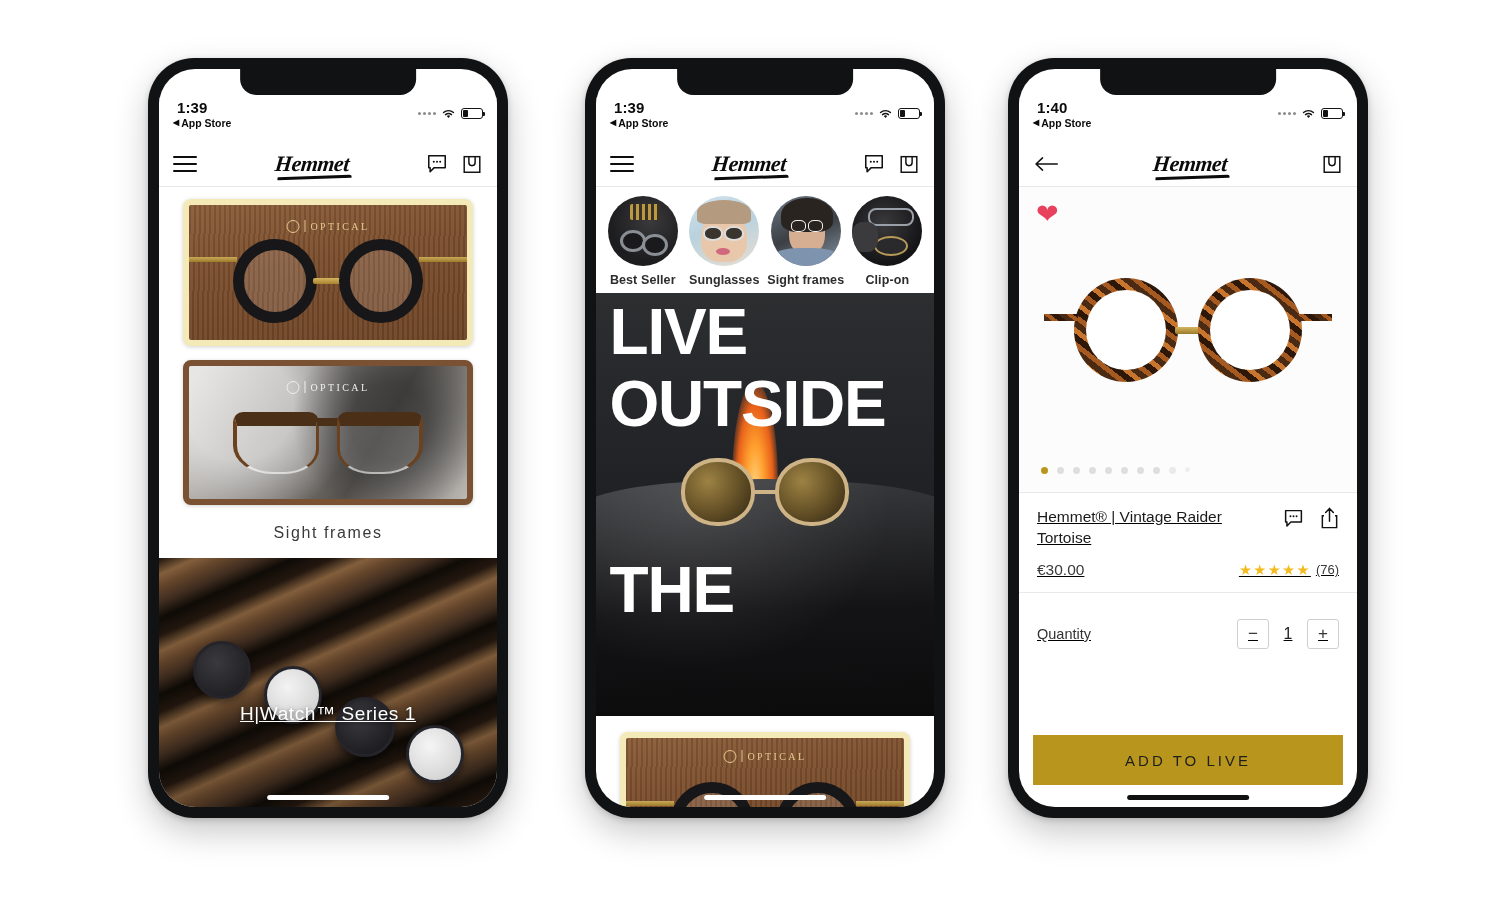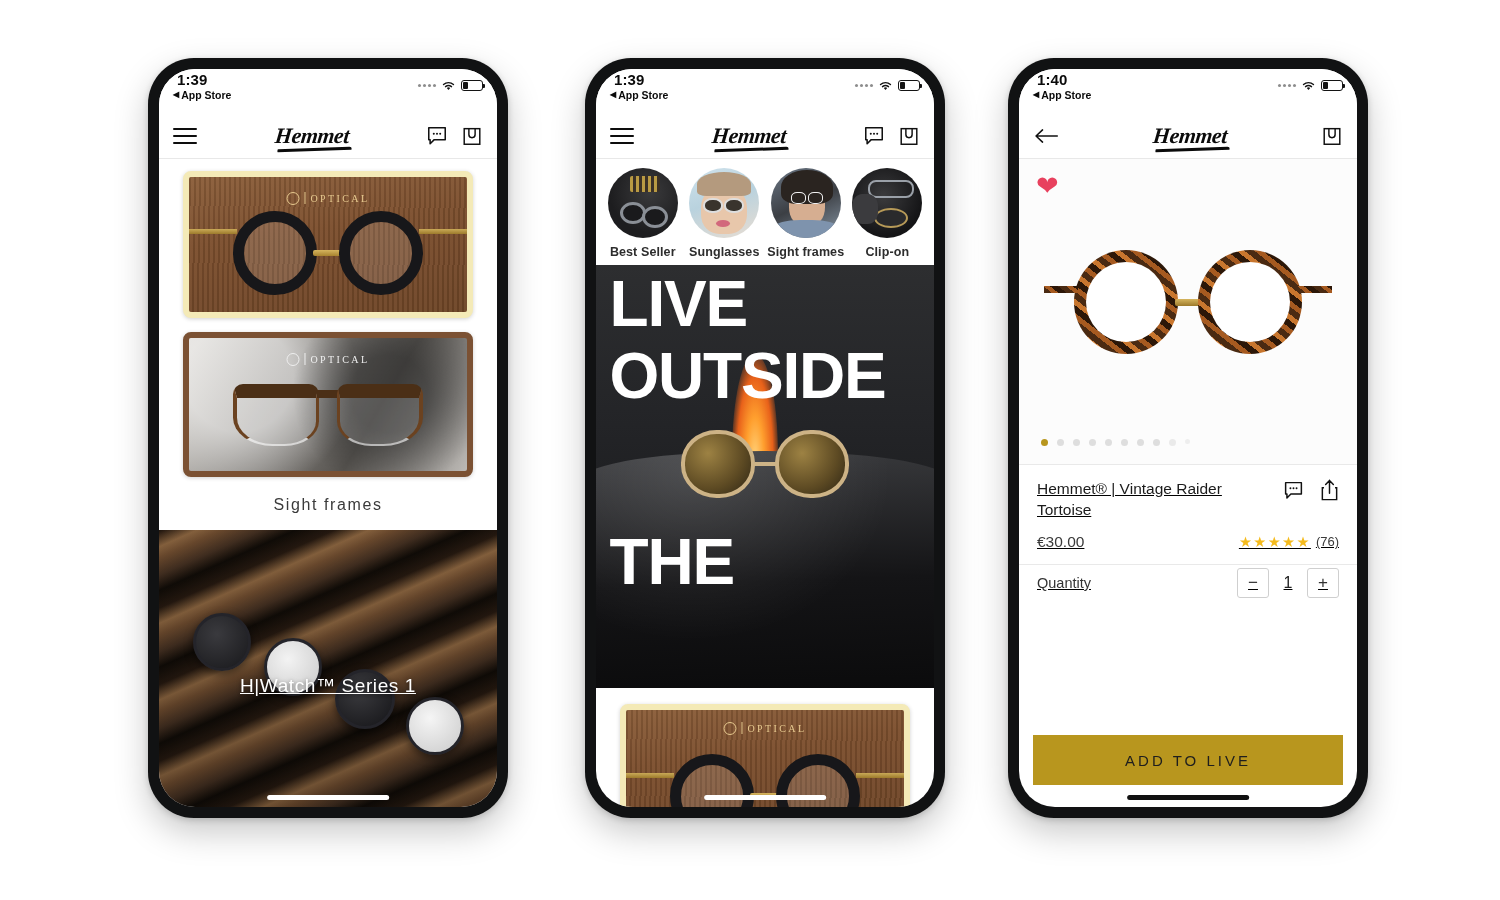--- a/index.html
+++ b/index.html
@@ -38,20 +38,21 @@
   }
 
   
   .statusbar {
     position: relative; z-index: 45;
     height: 44px;
     display: flex; align-items: flex-start;
     justify-content: space-between;
     padding: 3px 14px 0 14px;
     background: #fff;
+    margin-top: 28px;
   }
   .sb-left { display: flex; flex-direction: column; line-height: 1; }
   .sb-time { font-size: 15px; font-weight: 700; color: #0a0a0a; letter-spacing: .1px; padding-left:4px;}
   .sb-back { font-size: 10.5px; font-weight: 700; color: #0a0a0a; margin-top: 3px; display:flex; align-items:center; gap:2px;}
   .sb-tri { font-size: 8px; line-height: 1; }
   .sb-right { display: flex; align-items: center; gap: 5px; margin-top: 7px; }
   .sig { display: flex; gap: 2px; align-items: flex-end; }
   .sig i { width: 3px; height: 3px; border-radius: 50%; background: #8d8d8d; display: block; }
   .batt {
     width: 22px; height: 11px; border: 1.4px solid #141414;
@@ -563,21 +564,21 @@
         <div class="prow2">
           <div class="price">€30.00</div>
           <div class="rate">
             <span class="stars">★★★★★</span>
             <span class="rcount">(76)</span>
           </div>
         </div>
       </div>
 
 
-      <div class="sect" style="padding-top:3px">
+      <div class="sect" style="padding-top:26px">
         <div class="qrow">
           <span class="optlabel">Quantity</span>
           <span class="stepper">
             <span class="stepbtn">−</span>
             <span class="qval">1</span>
             <span class="stepbtn">+</span>
           </span>
         </div>
       </div>
 

